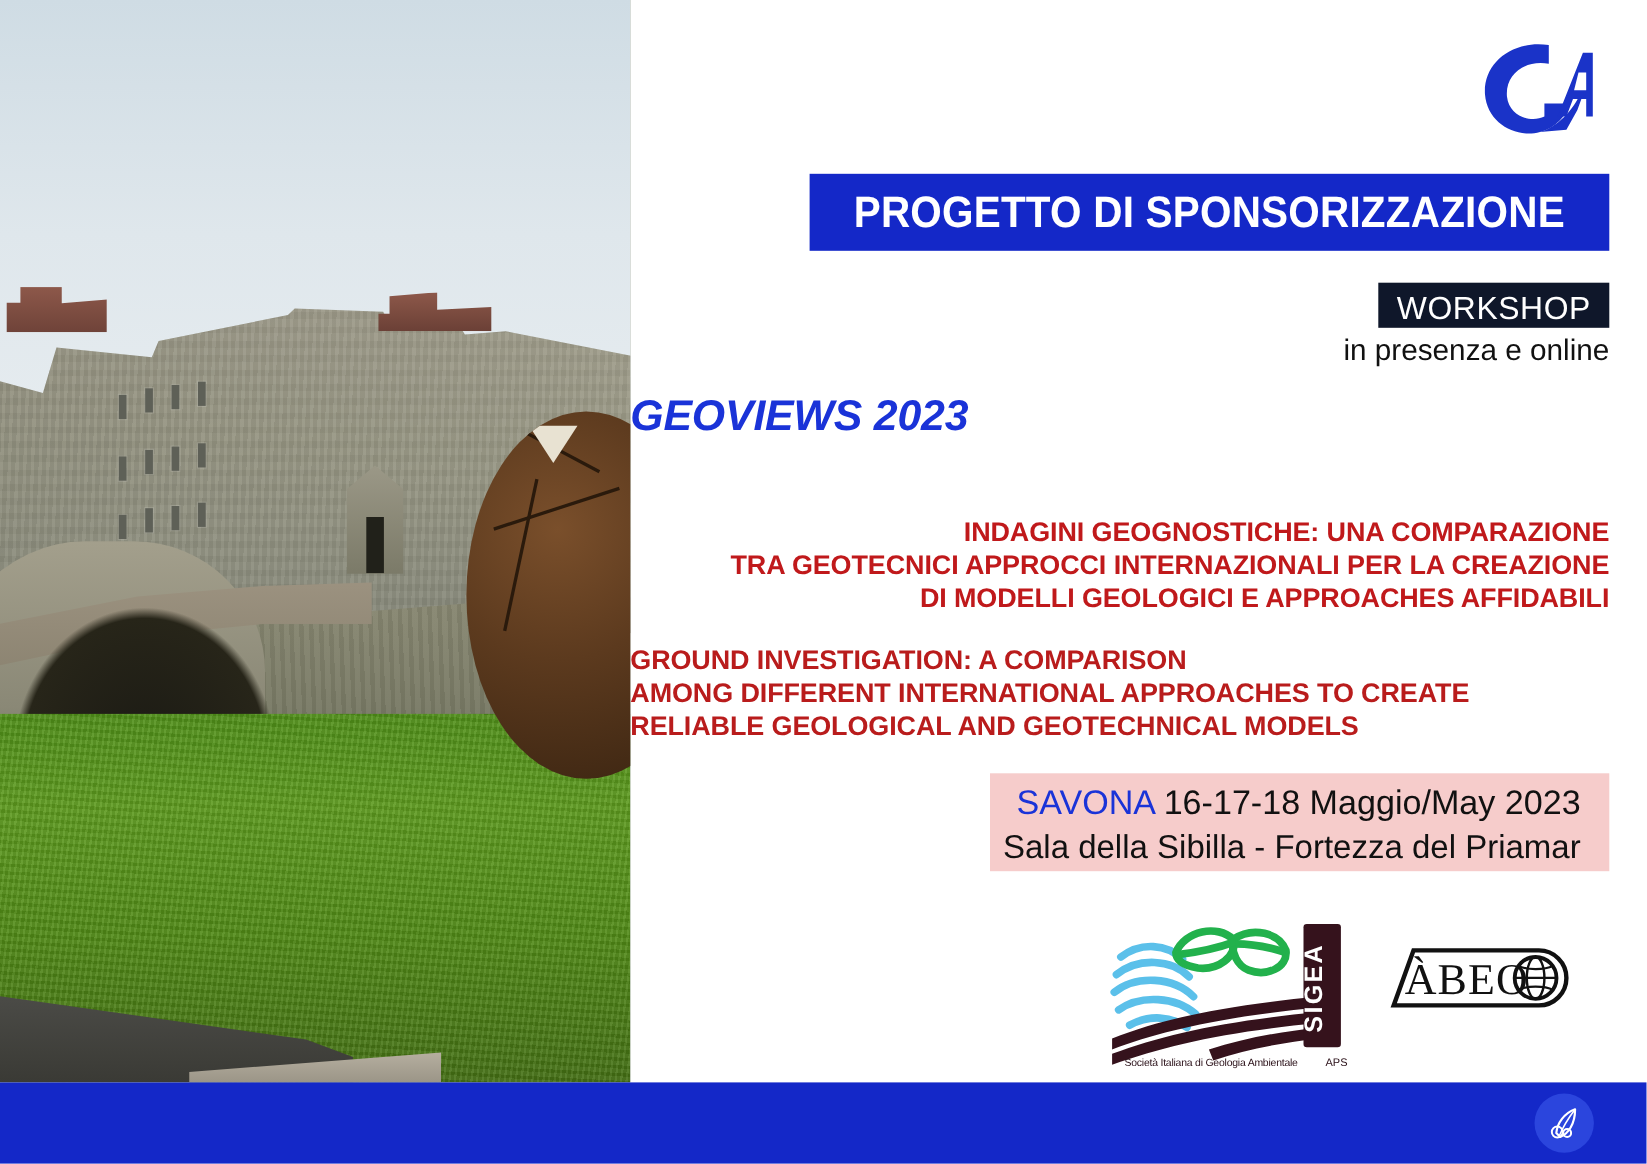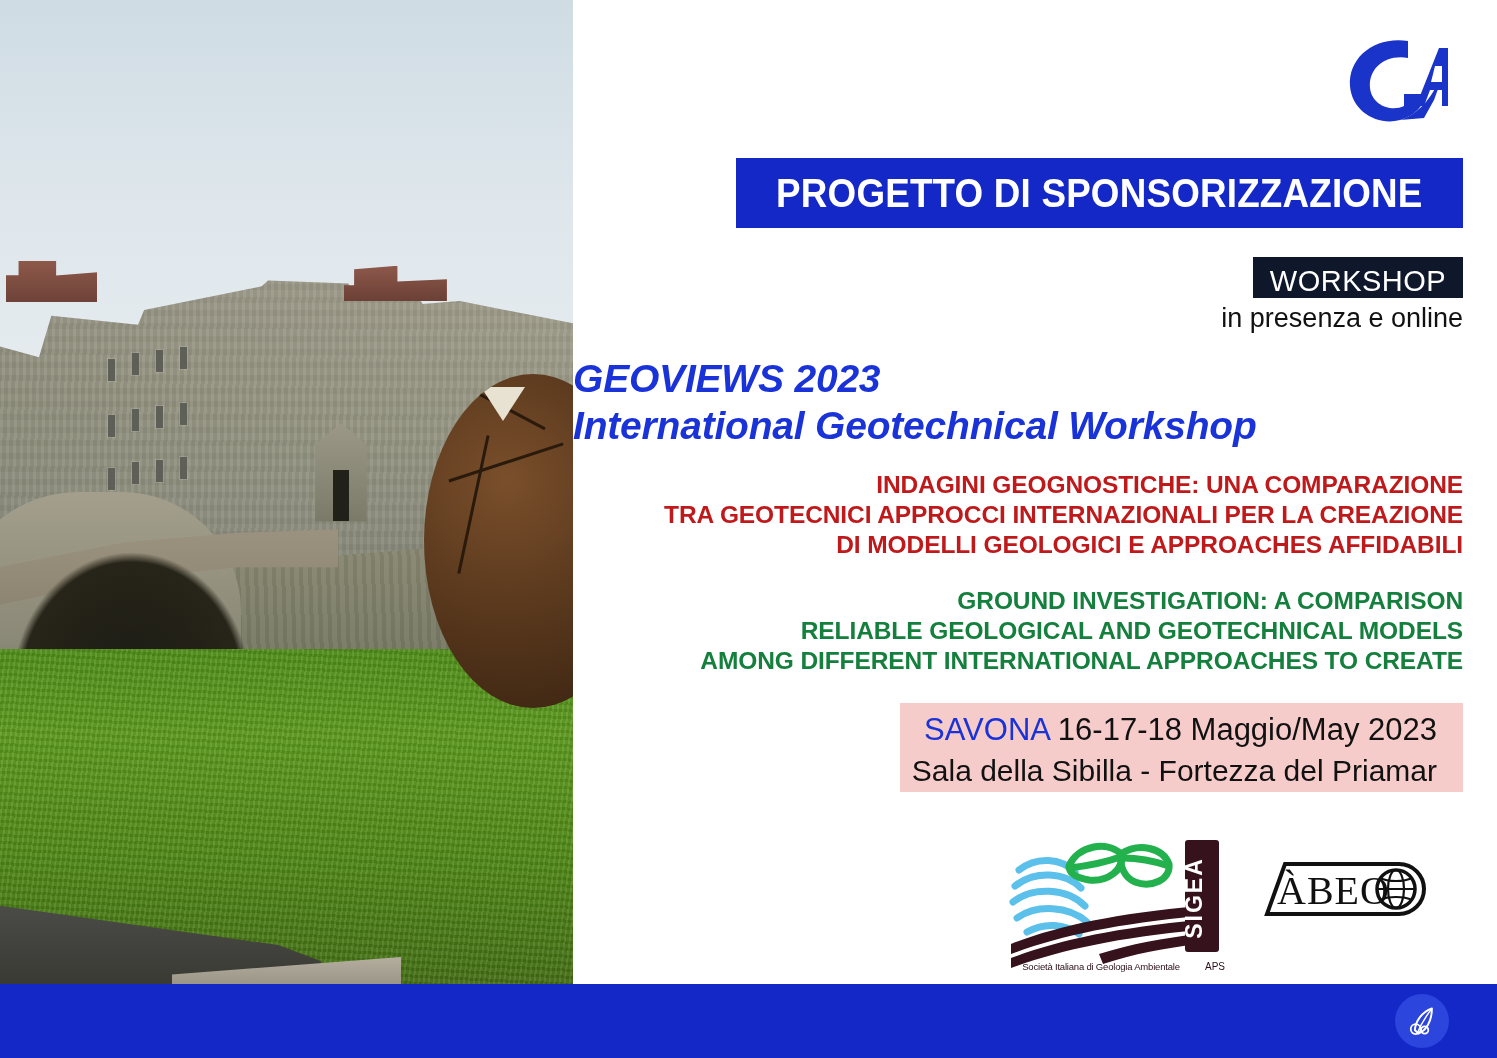--- a/index.html
+++ b/index.html
@@ -166,21 +166,21 @@
 
   .sub-it{
     position:absolute; left:16px; right:34px; top:470px;
     text-align:right; color:#c0191b; font-weight:bold;
     font-size:24.5px; line-height:30px; letter-spacing:-.1px;
   }
   .sub-it span{ display:block; }
 
   .sub-en{
     position:absolute; left:0; right:34px; top:586px;
-    text-align:right; color:#15803d; font-weight:bold;
+    color:#b91c1c; font-weight:bold;
     font-size:24.5px; line-height:30px; letter-spacing:-.1px;
   }
   .sub-en span{ display:block; }
 
   .venue{
     position:absolute; left:327px; top:703px; width:563px; height:89px;
     background:#f6cccb; padding:6px 26px 0 0; text-align:right;
   }
   .venue .v1{ font-size:31px; font-weight:normal; color:#111111; line-height:42px; white-space:nowrap;}
   .venue .v1 em{ font-style:normal; color:#1a33d8; }
@@ -268,33 +268,32 @@
     </div>
 
     <div class="ws-badge">
       <span>WORKSHOP</span>
     </div>
 
     <div class="ws-sub">in presenza e online</div>
 
     <div class="title-main">
       <span class="l1">GEOVIEWS 2023</span>
-      <span class="l2">International Geotechnical Workshop</span>
     </div>
 
     <div class="sub-it">
       <span>INDAGINI GEOGNOSTICHE: UNA COMPARAZIONE</span>
       <span>TRA GEOTECNICI APPROCCI INTERNAZIONALI PER LA CREAZIONE</span>
       <span>DI MODELLI GEOLOGICI E APPROACHES AFFIDABILI</span>
     </div>
 
     <div class="sub-en">
       <span>GROUND INVESTIGATION: A COMPARISON</span>
+      <span>AMONG DIFFERENT INTERNATIONAL APPROACHES TO CREATE</span>
       <span>RELIABLE GEOLOGICAL AND GEOTECHNICAL MODELS</span>
-      <span>AMONG DIFFERENT INTERNATIONAL APPROACHES TO CREATE</span>
     </div>
 
     <div class="venue">
       <div class="v1"><em>SAVONA</em><span> 16-17-18 Maggio/May 2023</span></div>
       <div class="v2">Sala della Sibilla - Fortezza del Priamar</div>
     </div>
 
     <div class="logos">
 
       <div class="sigea">

